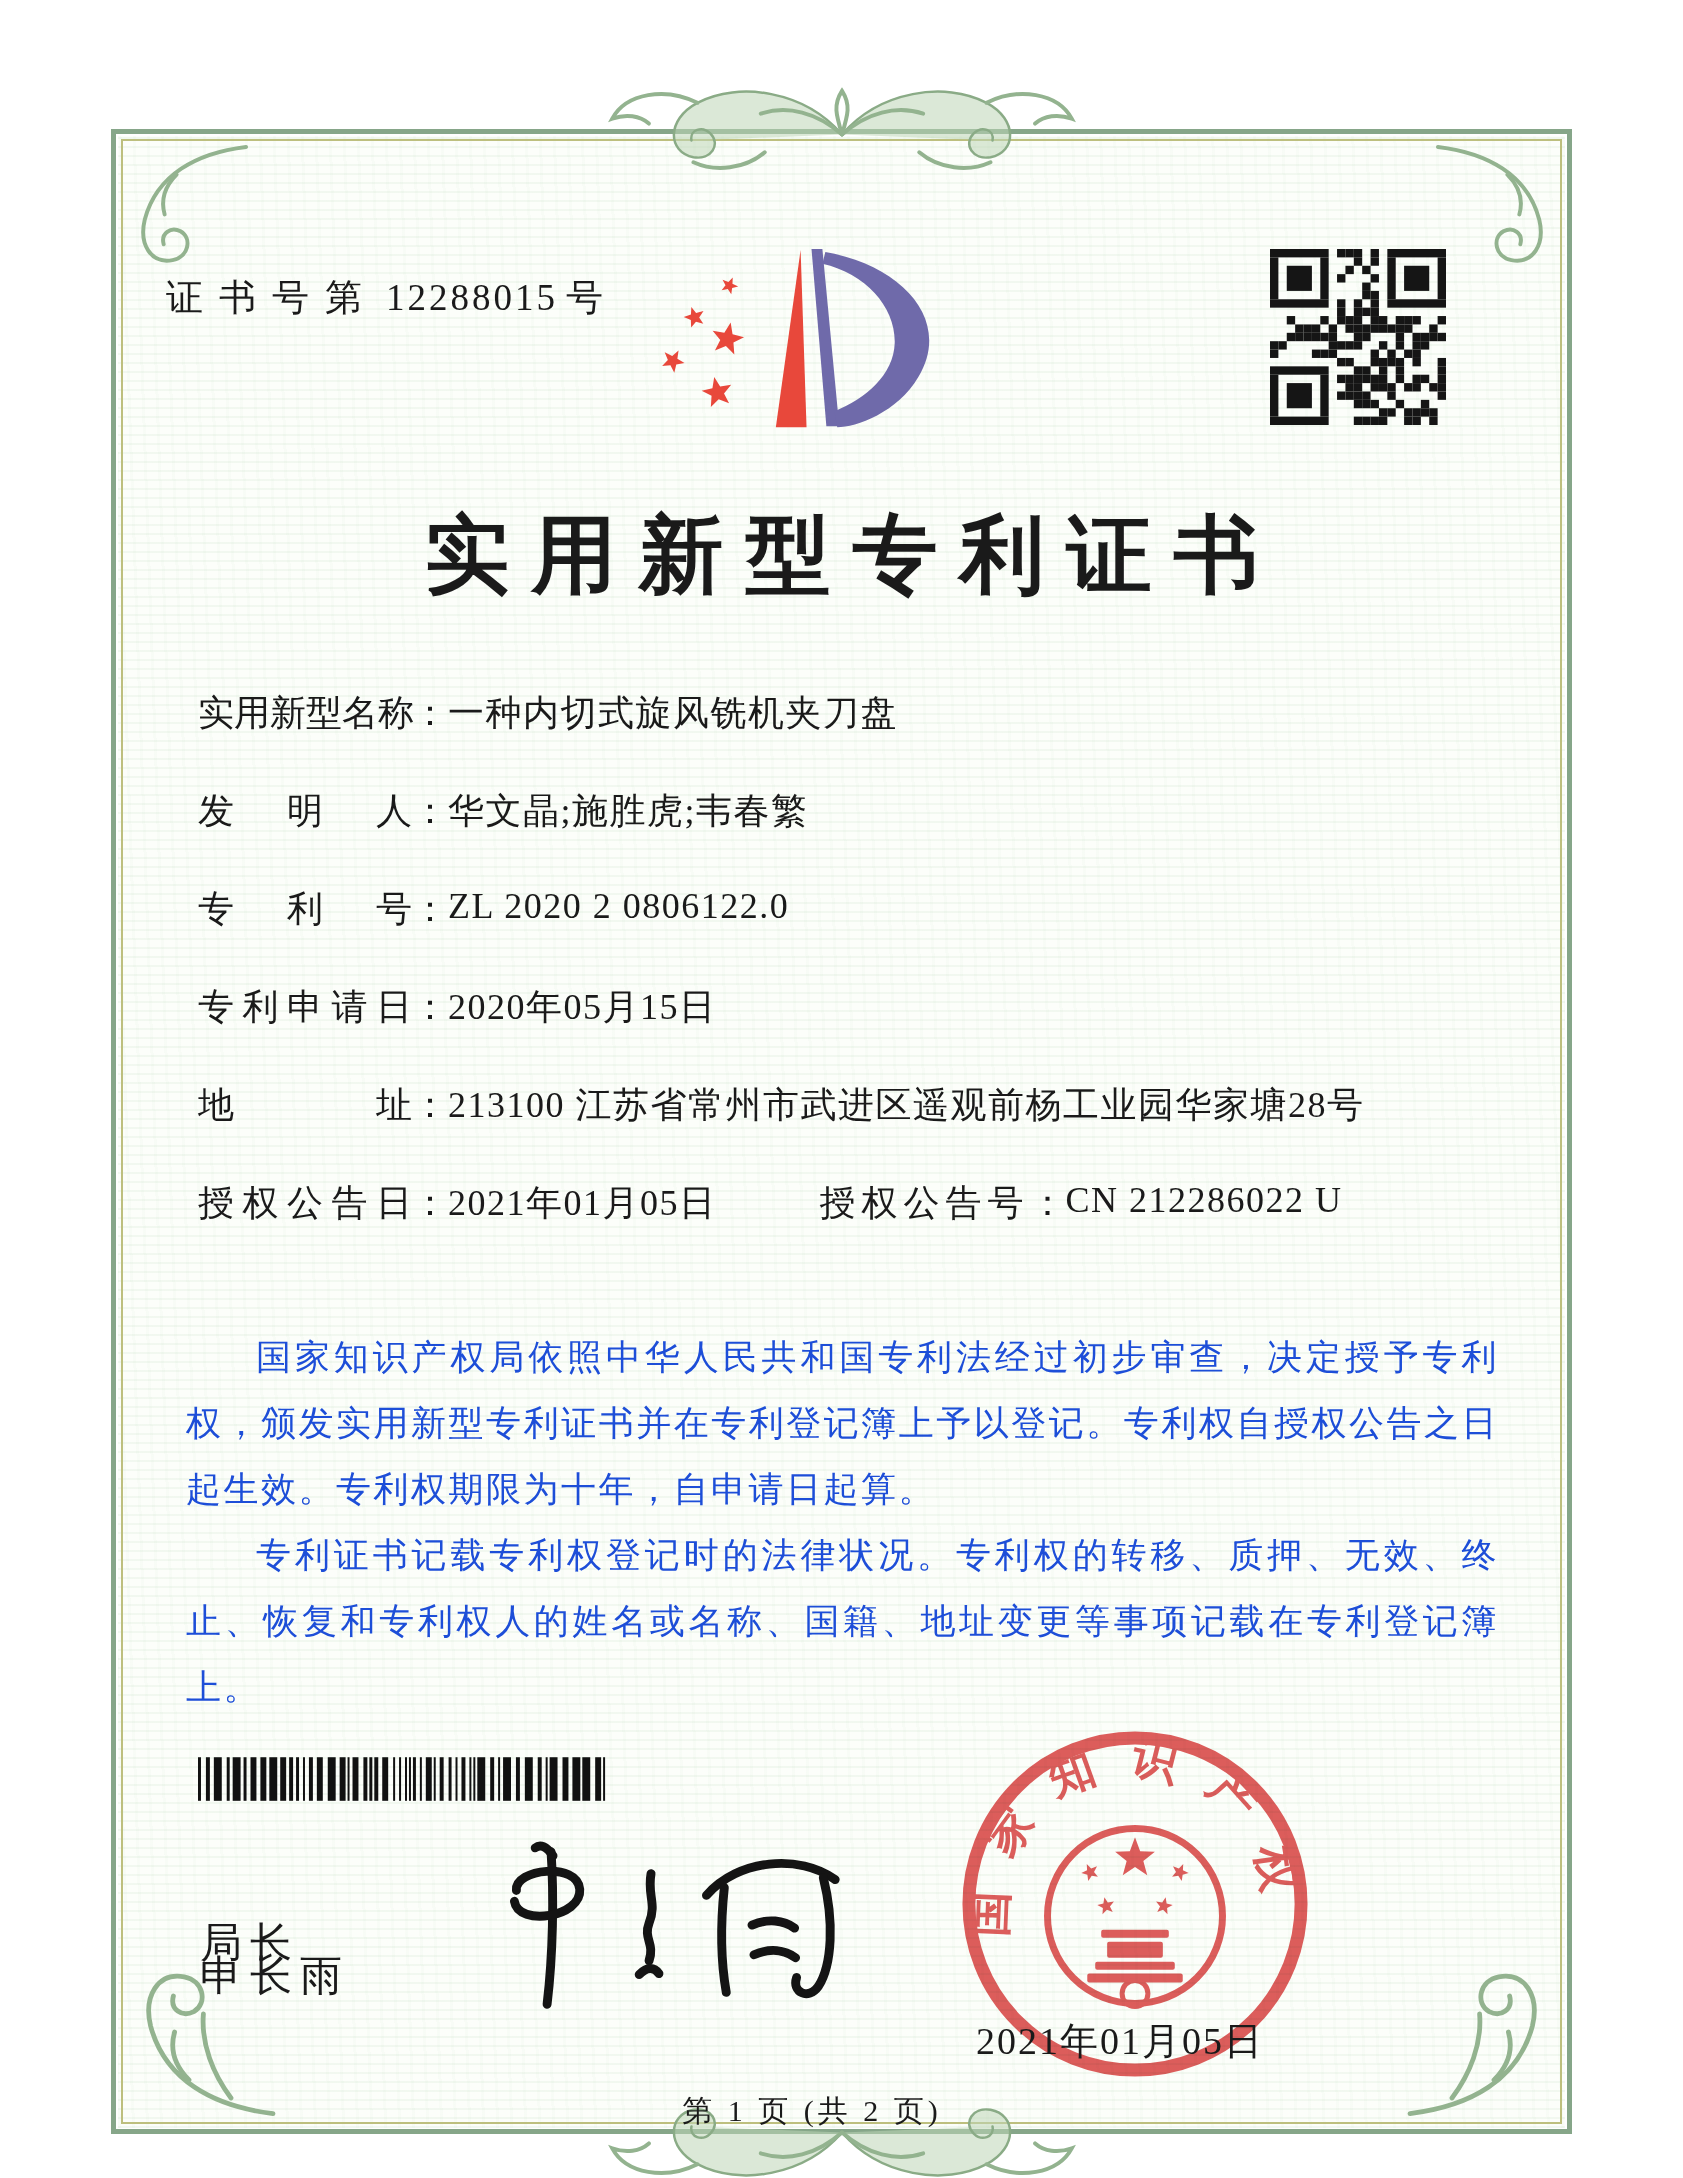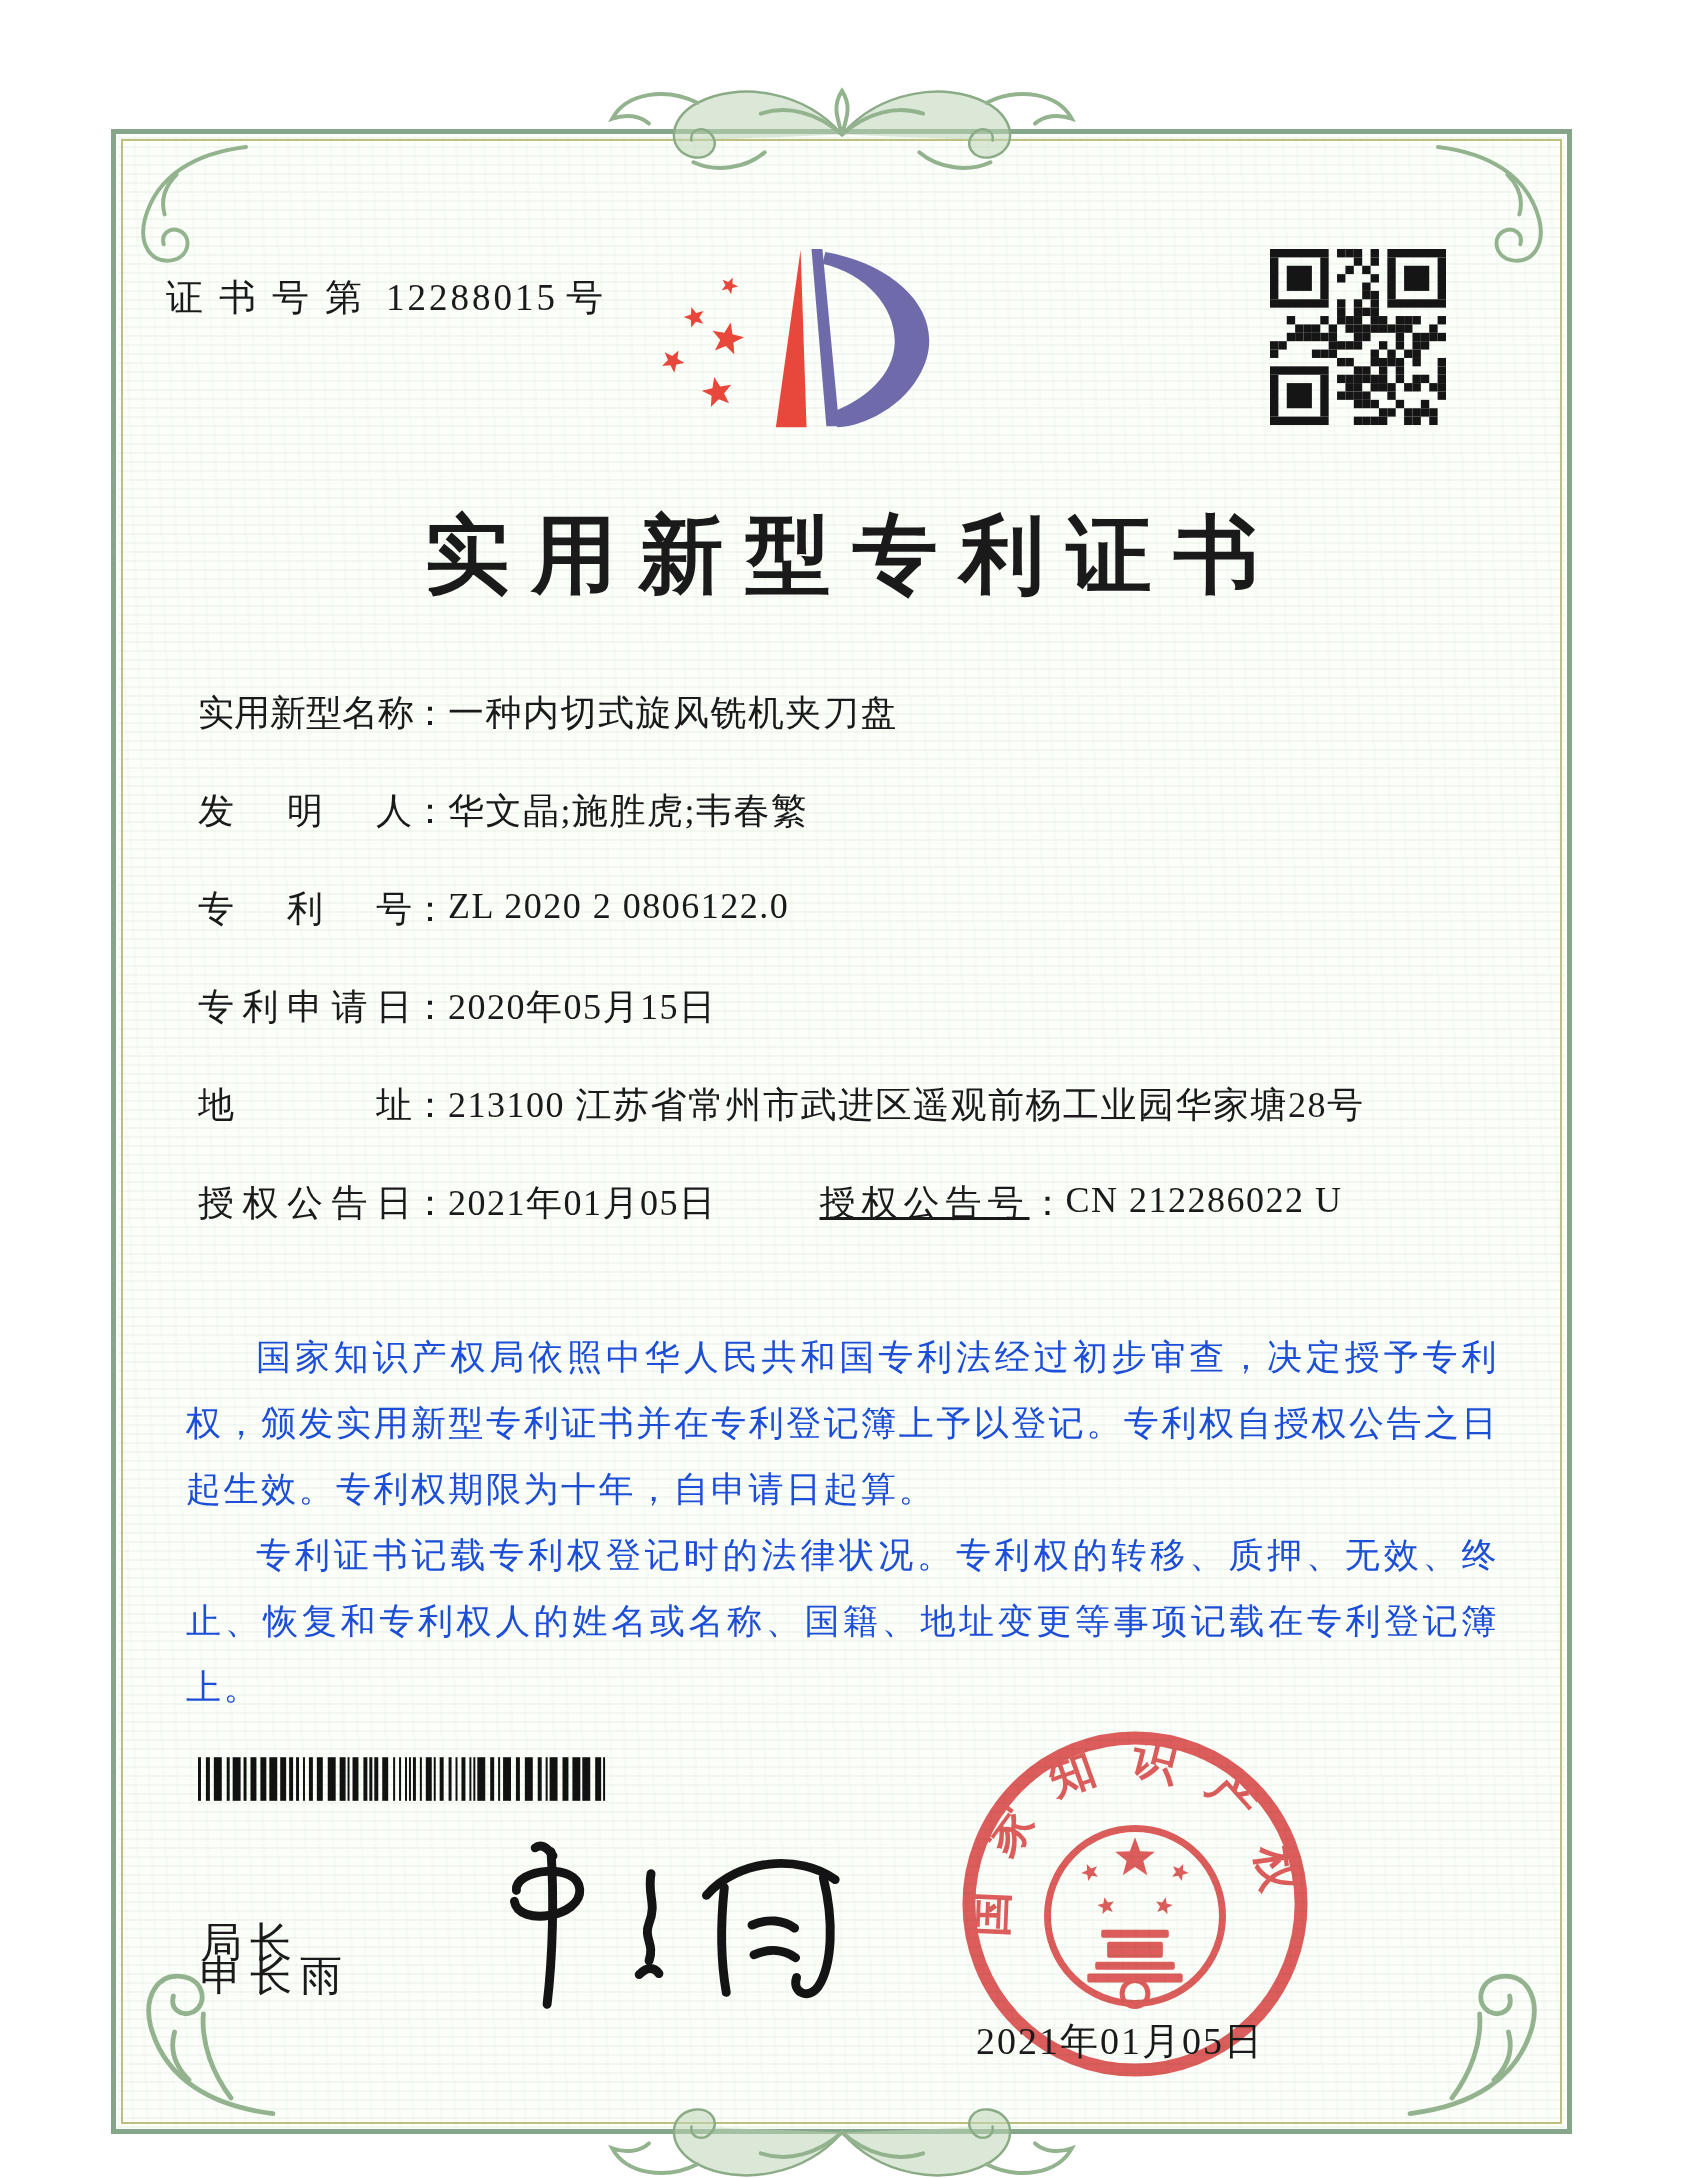--- a/index.html
+++ b/index.html
@@ -33,21 +33,21 @@
          text-align:center;font-size:85px;font-weight:bold;letter-spacing:22px;}
 
   
   .fields{position:absolute;left:198px;top:689px;width:1317px;z-index:2;}
   .frow{height:48px;margin-bottom:50px;font-size:36px;white-space:nowrap;}
   .flabel{display:inline-block;width:214px;text-align:justify;text-align-last:justify;
           vertical-align:top;}
   .fcolon{display:inline-block;vertical-align:top;}
   .fvalue{display:inline-block;letter-spacing:1.5px;vertical-align:top;}
   .fpair2{margin-left:103px;}
-  .fpair2 .flabel2{display:inline-block;letter-spacing:6px;vertical-align:top;text-decoration:underline;}
+  .fpair2 .flabel2{display:inline-block;letter-spacing:6px;vertical-align:top;}
 
   
   .paras{position:absolute;left:186px;top:1325px;width:1313px;z-index:2;
          font-size:35px;line-height:66px;text-align:justify;letter-spacing:2.5px;color:#1d4ed8;}
   .paras p{margin:0;text-indent:2em;}
 
   
   .barcode{position:absolute;left:198px;top:1757px;width:416px;height:48px;z-index:2;}
   .director-label{position:absolute;left:200px;top:1883px;z-index:2;
          font-family:"Liberation Sans","DejaVu Sans",sans-serif;font-size:42px;letter-spacing:8px;margin-top:32px;}
@@ -396,15 +396,16 @@
     <g fill="#dd4f4f">
       <rect x="146" y="206" width="68" height="8" rx="2"></rect>
       <rect x="152" y="218" width="56" height="16" rx="2"></rect>
       <rect x="140" y="238" width="80" height="8" rx="2"></rect>
       <rect x="132" y="250" width="96" height="9" rx="2"></rect>
     </g>
     <circle cx="180" cy="270" r="13" fill="none" stroke="#dd4f4f" stroke-width="5"></circle>
   </svg>
   <div class="seal-date">2021年01月05日</div>
 
+  <div class="footer">第 1 页 (共 2 页)</div>
 
 </div>
 
 
 </body></html>

